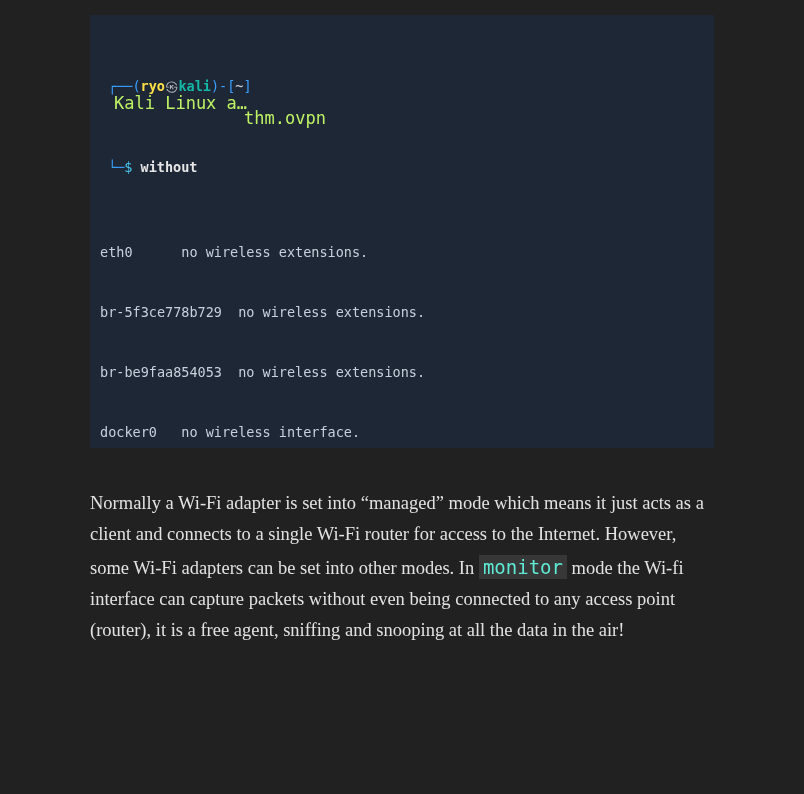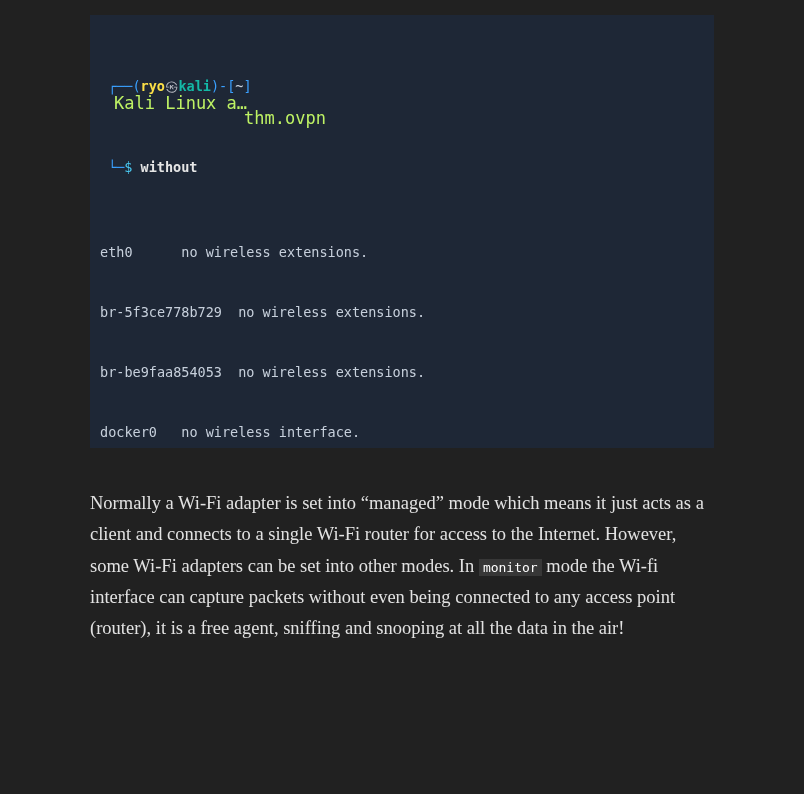--- a/index.html
+++ b/index.html
@@ -54,23 +54,23 @@
     padding: 0px 9px 2px 9px;
     line-height: 1.18;
     white-space: pre;
   }
   p.body {
     margin: 0 0 32px 0;
     color: #e2e2e2;
   }
   code.inline {
     font-family: 'Menlo', 'Consolas', monospace;
-    font-size: 13px;
+    font-size: 19px;
     background: #373737;
-    color: #ffffff;
+    color: #5eead4;
     padding: 1px 4px 1px 4px;
     border-radius: 0;
   }
 </style>
 </head>
 <body>
 
 <div class="page">
 
   <div class="terminal">

